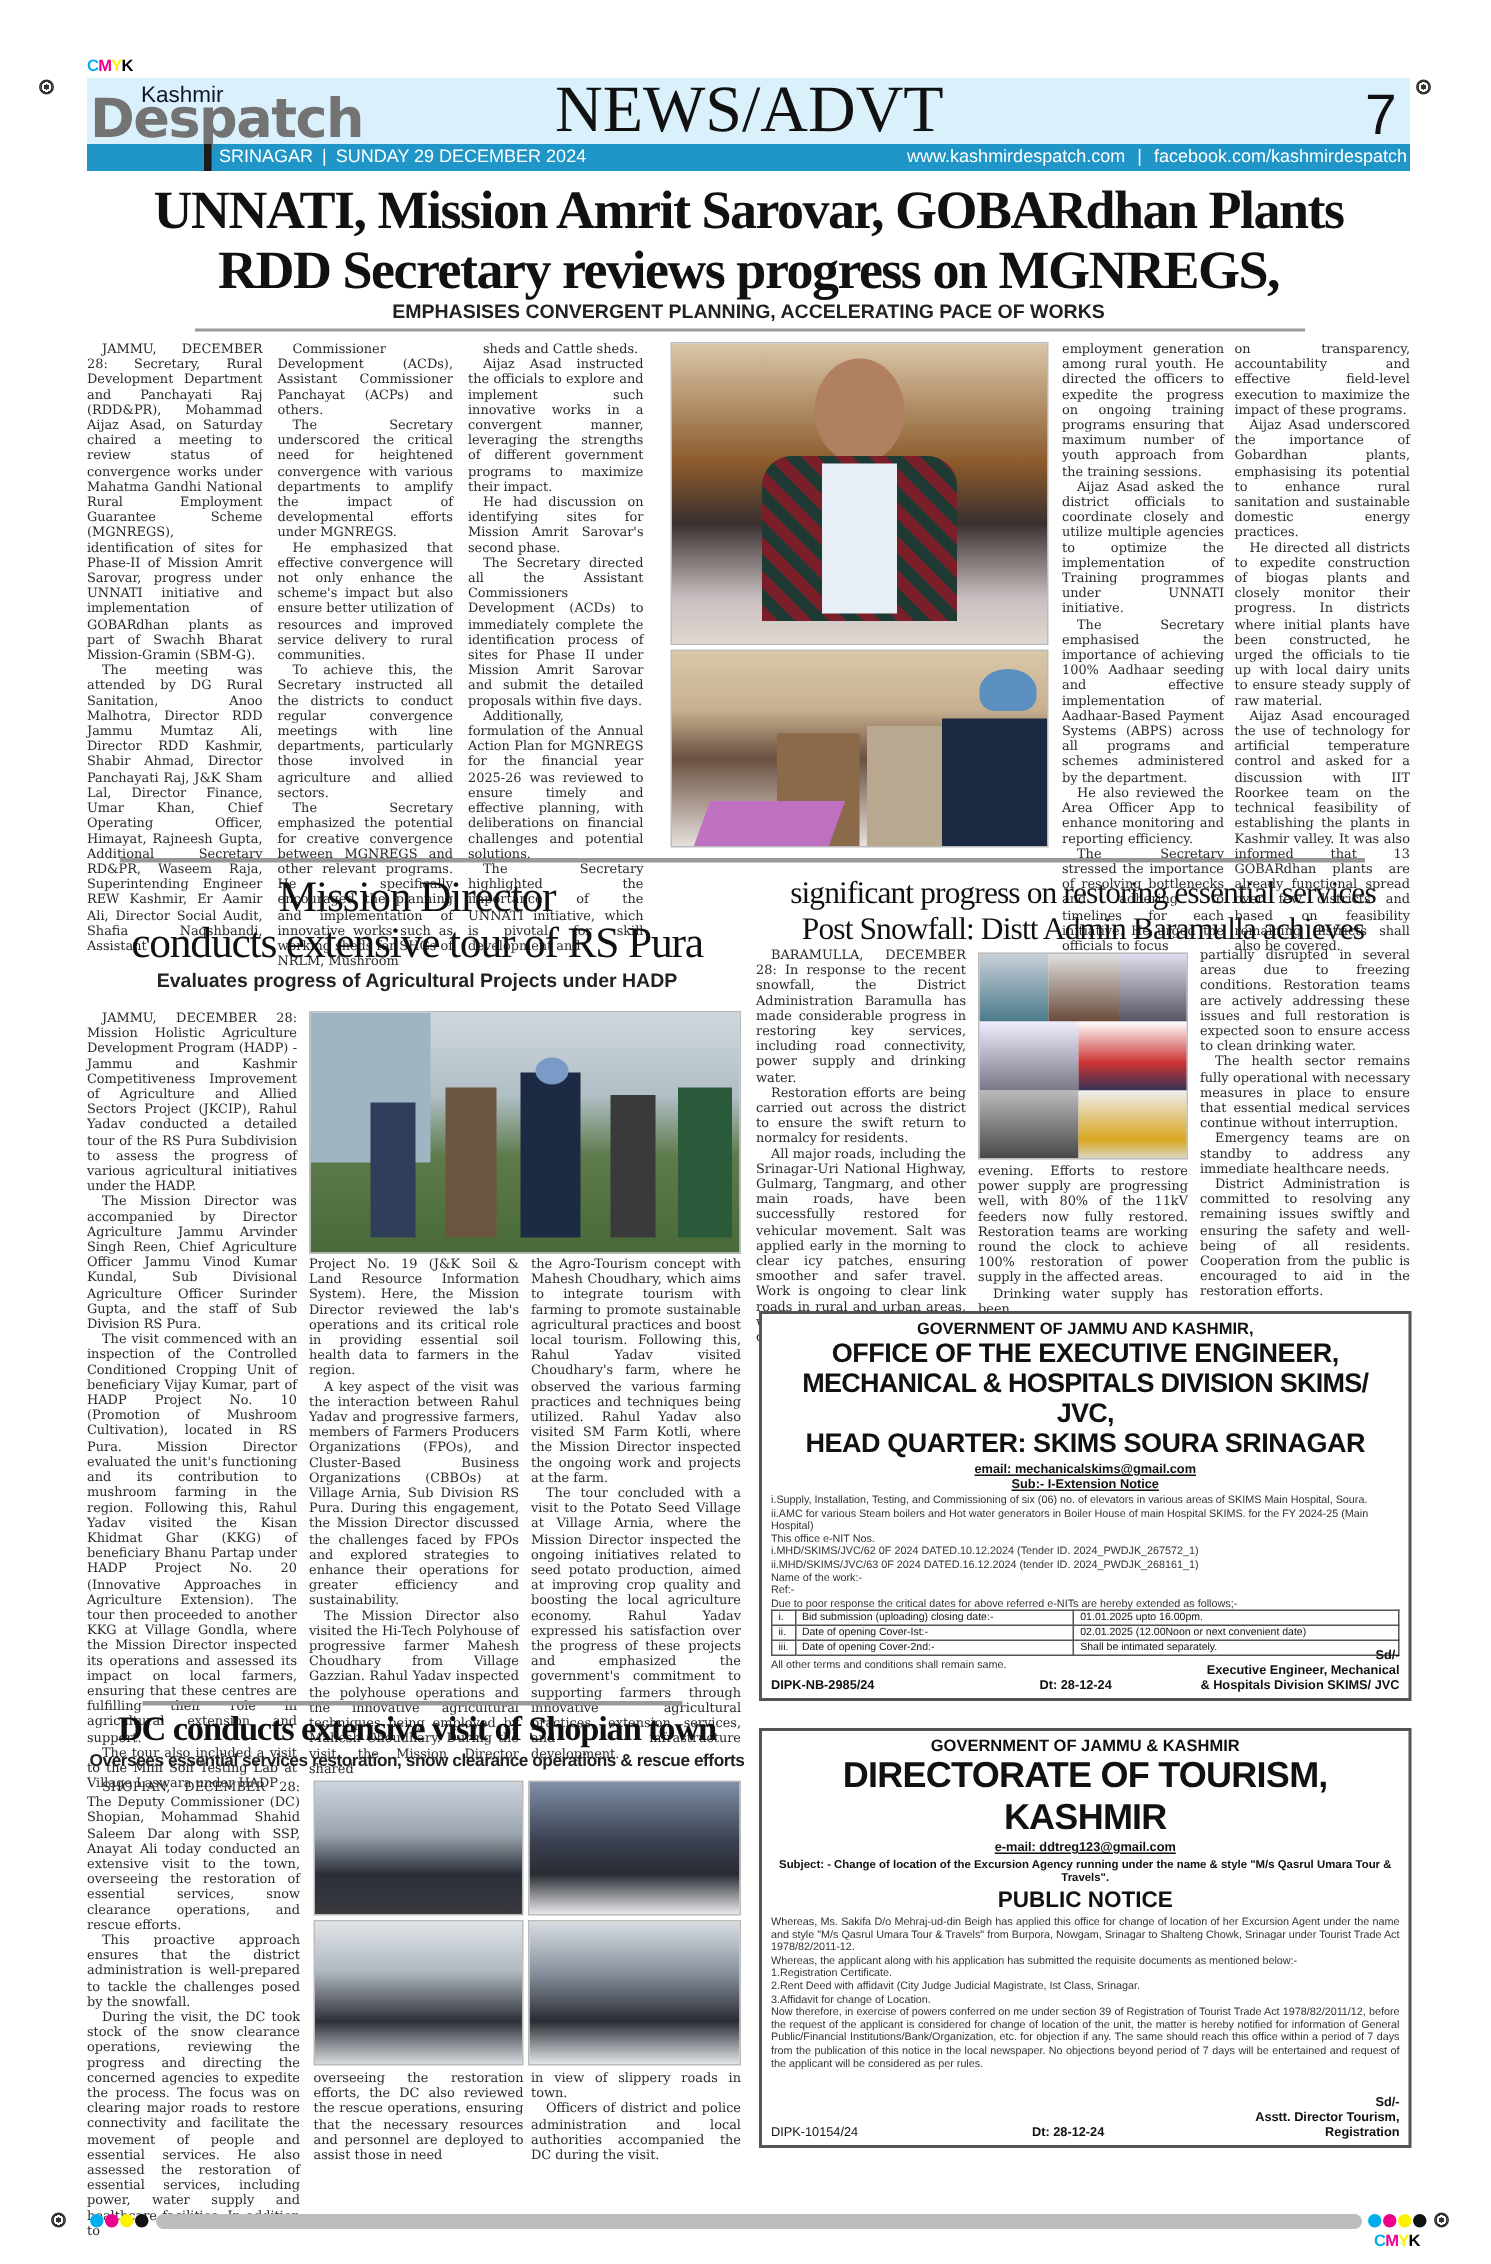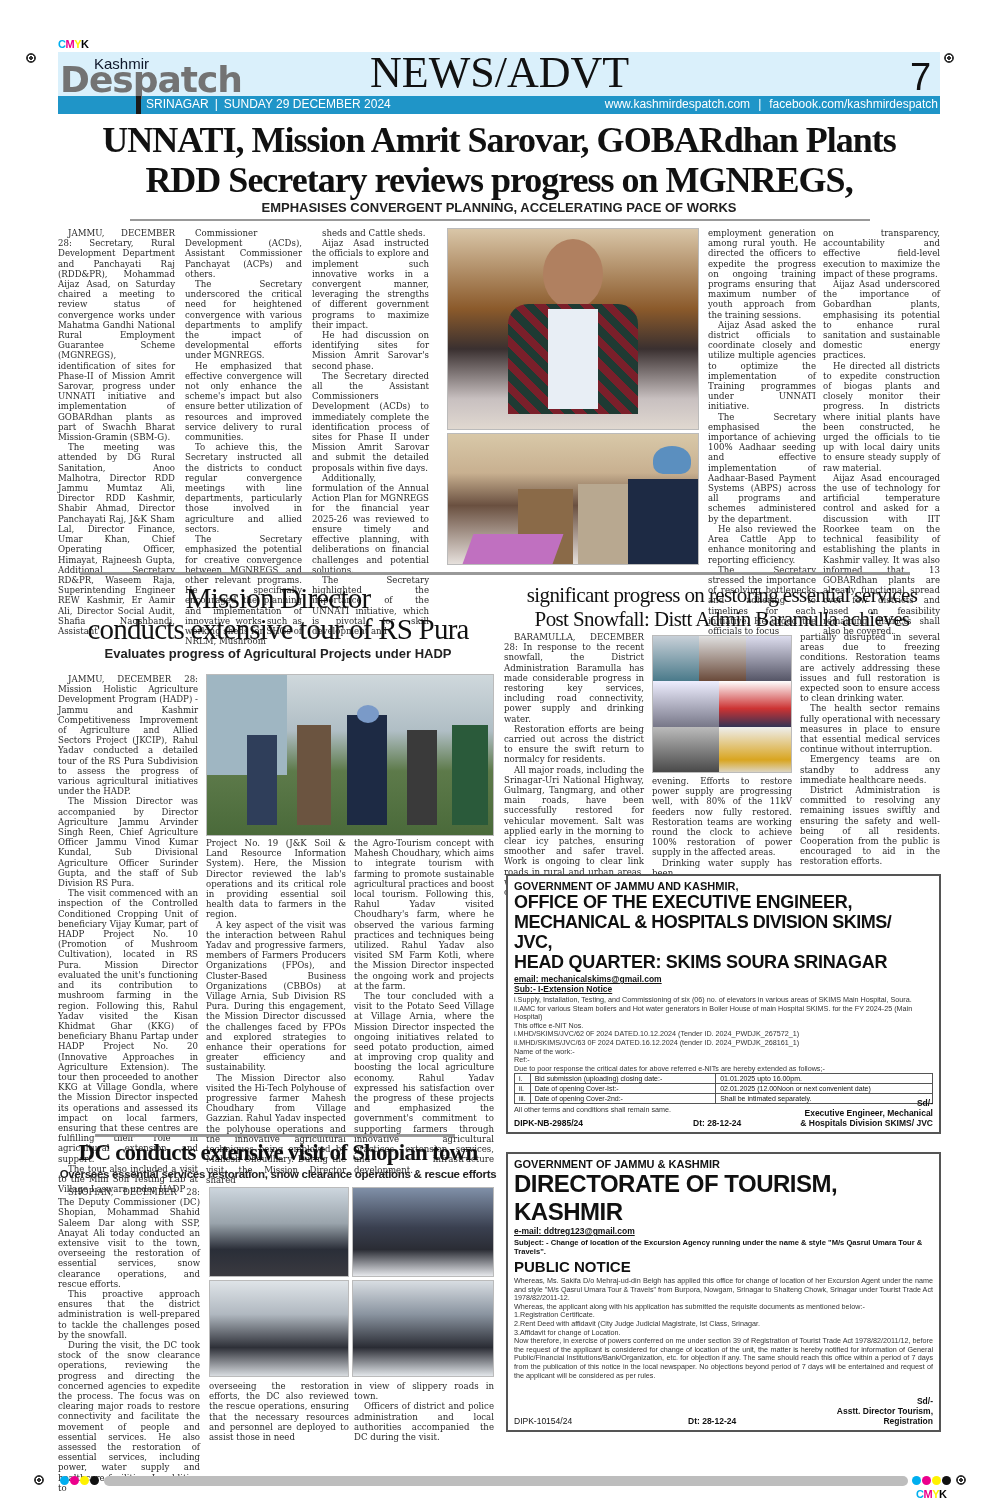--- a/index.html
+++ b/index.html
@@ -16,21 +16,21 @@
 .strip-right{position:absolute;right:56px;top:97px;font-family:"Liberation Sans",sans-serif;font-size:12px;color:#fff}
 .section-title{position:absolute;left:370px;top:50px;font-family:"Liberation Serif",serif;font-size:44px;color:#111;line-height:46px}
 .page-no{position:absolute;left:910px;top:56px;font-family:"Liberation Sans",sans-serif;font-size:38px;color:#111}
 .hl1{position:absolute;left:58px;width:882px;text-align:center;font-family:"Liberation Serif",serif;font-weight:bold;color:#111;letter-spacing:-1px}
 .kicker{position:absolute;font-family:"Liberation Sans",sans-serif;font-weight:bold;color:#222;text-align:center}
 .rule{position:absolute;height:3px;background:#999}
 .col{position:absolute;font-size:8.6px;line-height:10.2px;text-align:justify;color:#2a2a2a}
 .col p{text-indent:10px}
 .photo{position:absolute;border:1px solid #bbb;overflow:hidden}
 .ad{position:absolute;border:2px solid #555;background:#fff;font-family:"Liberation Sans",sans-serif;color:#111}
-.ad .t1{text-align:left;font-weight:bold}
+.ad .t1{text-align:center;font-weight:bold}
 .ad .body{font-size:7.2px;line-height:8.6px;color:#333}
 table.ext{border-collapse:collapse;width:100%;font-size:7px}
 table.ext td{border:1px solid #555;padding:1px 4px;height:10px}
 .bottom-bar{position:absolute;left:104px;top:1476px;width:804px;height:10px;background:#bdbdbd;border-radius:5px}
 .dot{position:absolute;width:9px;height:9px;border-radius:50%}
 </style>
 </head>
 <body>
 
 <div class="cmyk" style="left:58px;top:38px"><span class="c">C</span><span class="m">M</span><span class="y">Y</span><span class="k">K</span></div>
@@ -82,21 +82,21 @@
   <div style="position:absolute;left:205px;top:12px;width:38px;height:28px;background:#5b8fbf;border-radius:50% 50% 10px 10px"></div>
   <div style="position:absolute;left:180px;top:45px;width:70px;height:85px;background:#1d2a44"></div>
   <div style="position:absolute;left:130px;top:50px;width:50px;height:80px;background:#b8a890"></div>
   <div style="position:absolute;left:70px;top:55px;width:55px;height:75px;background:#8a6a48"></div>
   <div style="position:absolute;left:20px;top:100px;width:90px;height:30px;background:#c070c0;transform:skewX(-20deg)"></div>
 </div>
 <div class="col" style="left:708px;top:228px;width:108px">
   <p style="text-indent:0">employment generation among rural youth. He directed the officers to expedite the progress on ongoing training programs ensuring that maximum number of youth approach from the training sessions.</p>
     <p>Aijaz Asad asked the district officials to coordinate closely and utilize multiple agencies to optimize the implementation of Training programmes under UNNATI initiative.</p>
     <p>The Secretary emphasised the importance of achieving 100% Aadhaar seeding and effective implementation of Aadhaar-Based Payment Systems (ABPS) across all programs and schemes administered by the department.</p>
-    <p>He also reviewed the Area Cattle App to enhance monitoring and reporting efficiency.</p>
+    <p>He also reviewed the Area Officer App to enhance monitoring and reporting efficiency.</p>
     <p>The Secretary stressed the importance of resolving bottlenecks and adhering to timelines for each initiative. He urged the officials to focus</p>
 </div>
 <div class="col" style="left:823px;top:228px;width:117px">
   <p style="text-indent:0">on transparency, accountability and effective field-level execution to maximize the impact of these programs.</p>
     <p>Aijaz Asad underscored the importance of Gobardhan plants, emphasising its potential to enhance rural sanitation and sustainable domestic energy practices.</p>
     <p>He directed all districts to expedite construction of biogas plants and closely monitor their progress. In districts where initial plants have been constructed, he urged the officials to tie up with local dairy units to ensure steady supply of raw material.</p>
     <p>Aijaz Asad encouraged the use of technology for artificial temperature control and asked for a discussion with IIT Roorkee team on the technical feasibility of establishing the plants in Kashmir valley. It was also informed that 13 GOBARdhan plants are already functional spread over few districts and based on feasibility remaining districts shall also be covered.</p>
 </div>
 <div class="rule" style="left:80px;top:572px;width:830px"></div>
 

